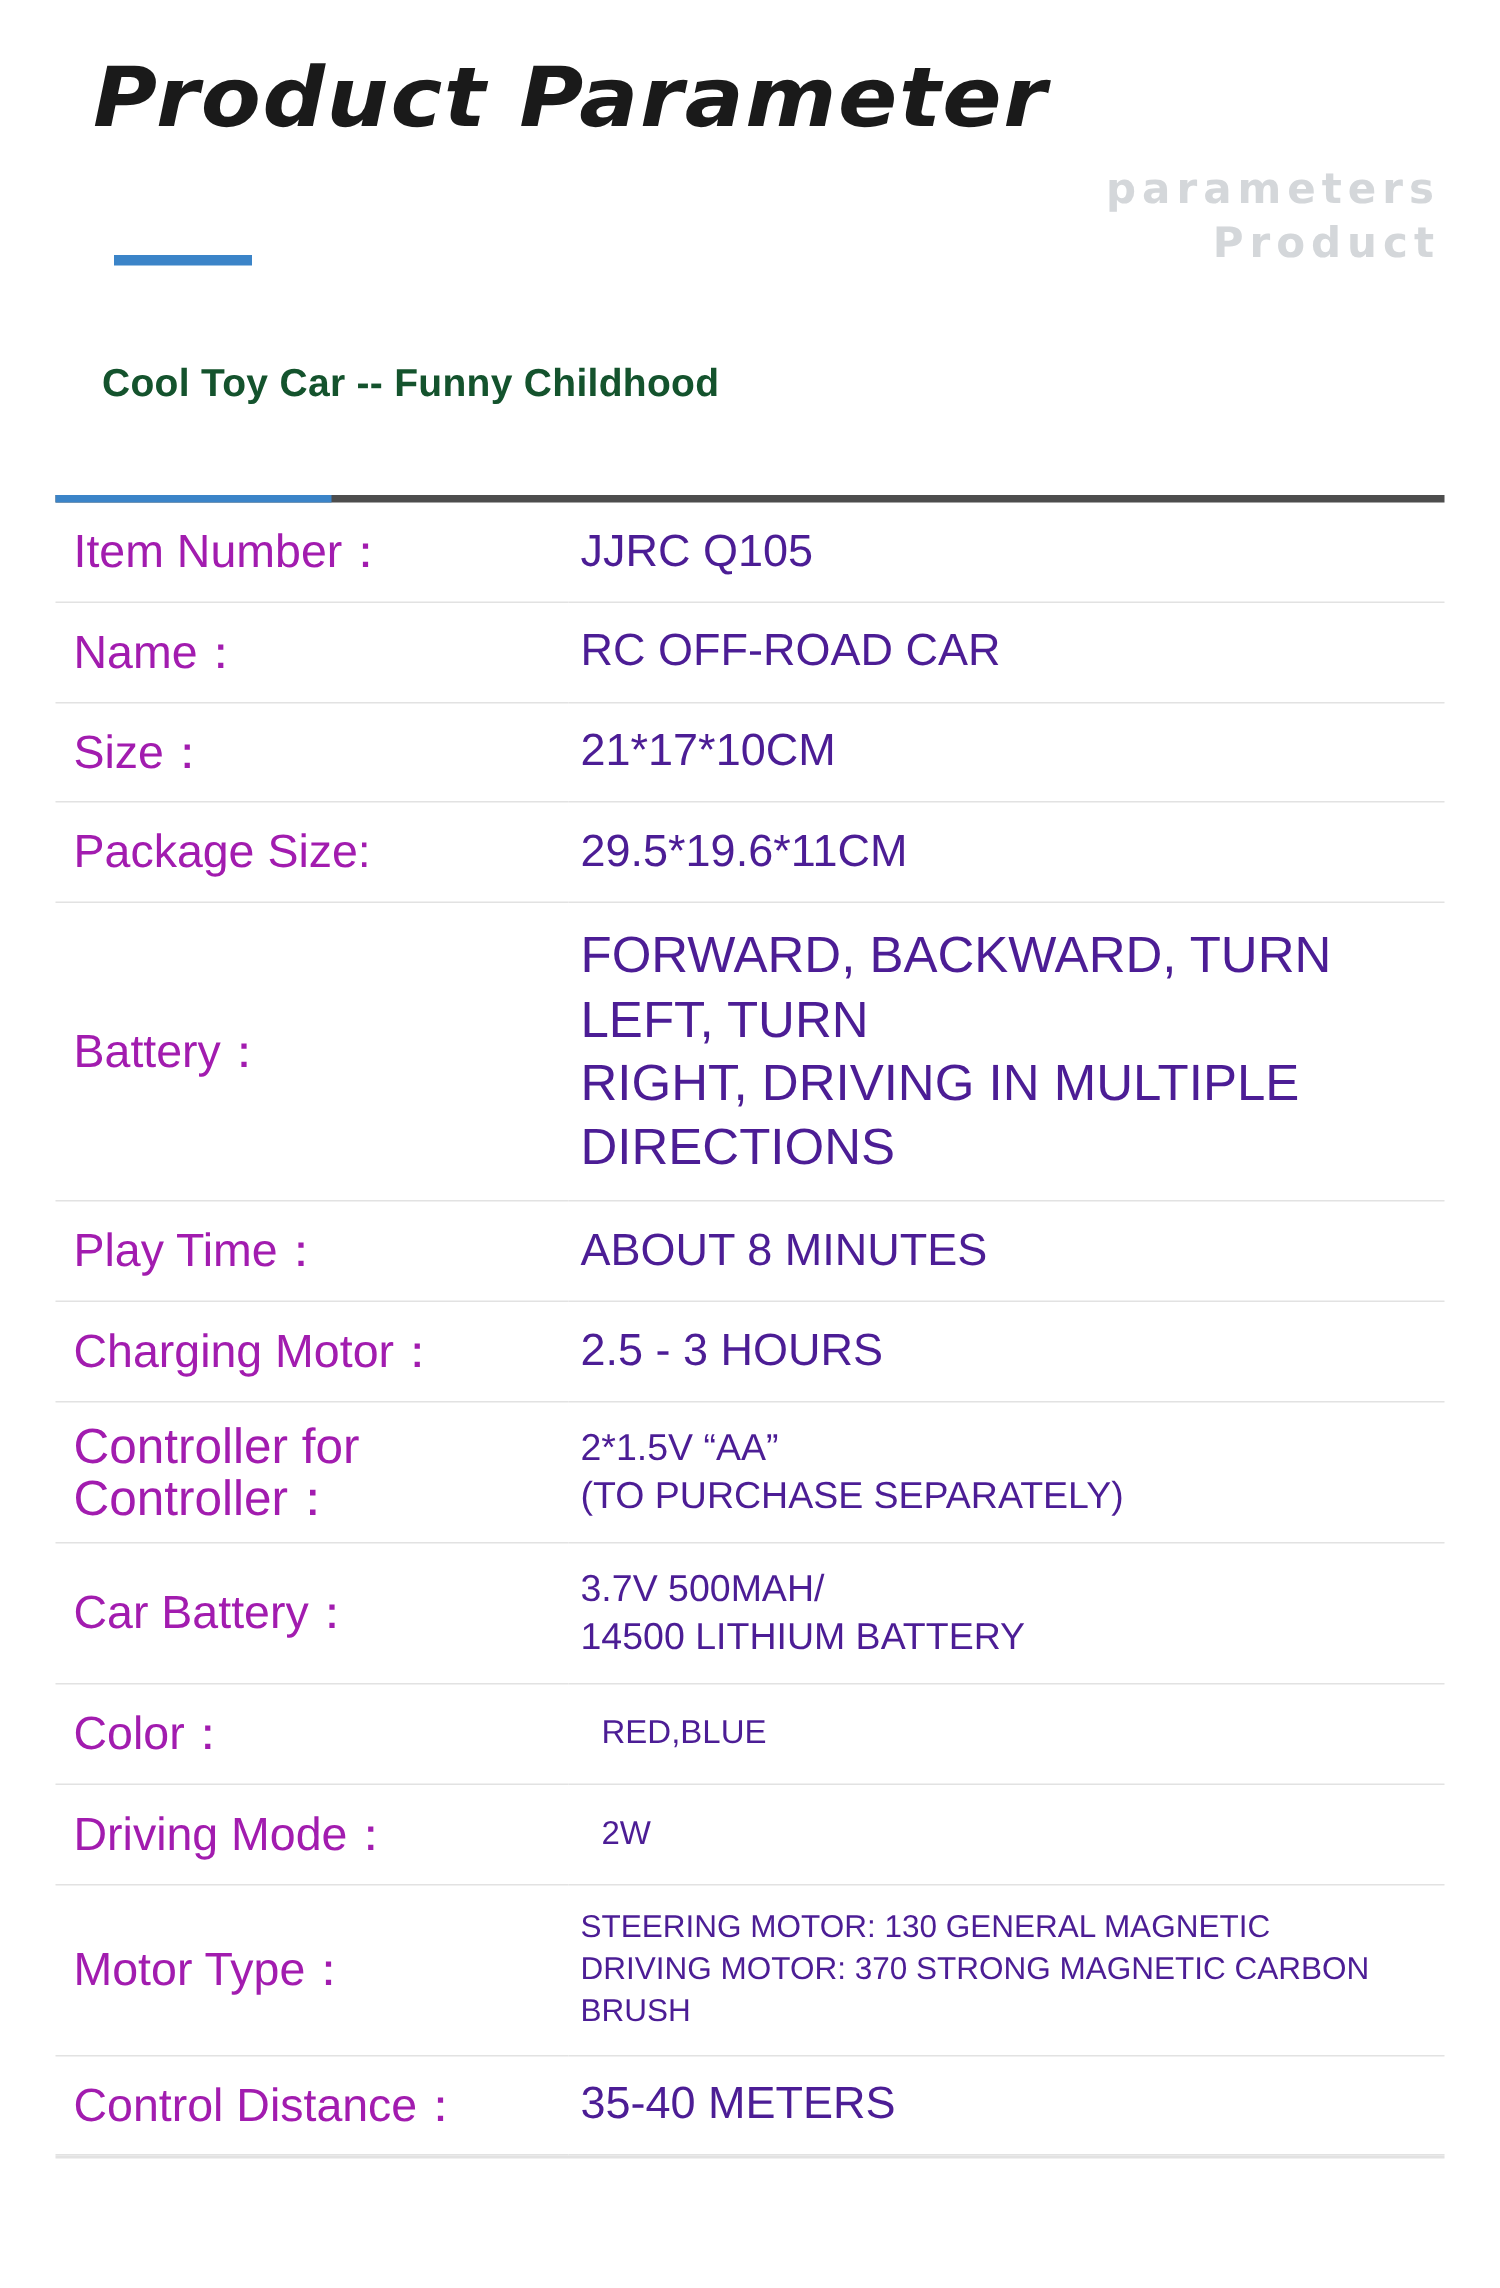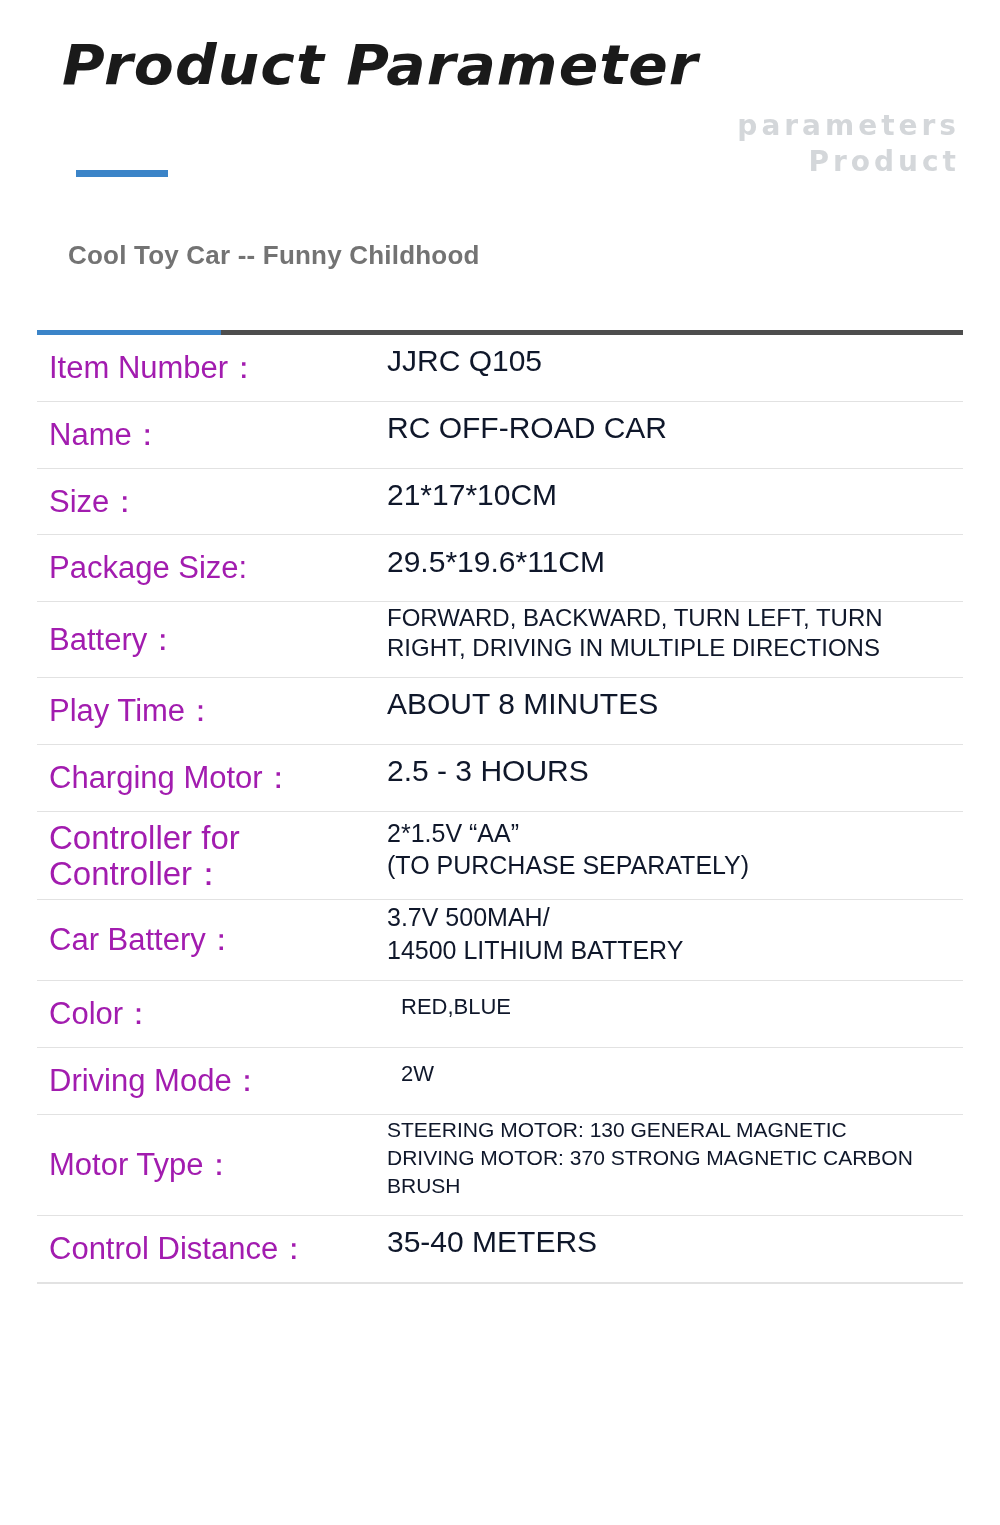--- a/index.html
+++ b/index.html
@@ -62,21 +62,21 @@
     background: #3b84c8;
   }
 
   
   .tagline {
     position: absolute;
     left: 68px;
     top: 240px;
     font-size: 26px;
     font-weight: bold;
-    color: #737373;
+    color: #14532d;
     letter-spacing: 0.2px;
   }
 
   
   .table-wrap {
     position: absolute;
     left: 37px;
     top: 330px;
     width: 926px;
   }
@@ -106,22 +106,22 @@
   }
   td.label {
     width: 330px;
     font-size: 30px;
     color: #a21caf;
     padding: 14px 0 14px 12px;
     line-height: 1.22;
   }
   td.value {
     font-size: 27px;
-    color: #0f172a;
-    padding: 1px 0 14px 8px;
+    color: #4c1d95;
+    padding: 14px 0 14px 8px;
     line-height: 1.22;
   }
   .v-line { display: block; }
 
   
   tr.r-item td.label,
   tr.r-name td.label,
   tr.r-size td.label,
   tr.r-pkg td.label,
   tr.r-func td.label,
@@ -137,21 +137,21 @@
   tr.r-name td.value,
   tr.r-size td.value,
   tr.r-pkg td.value,
   tr.r-play td.value,
   tr.r-charge td.value,
   tr.r-dist td.value { font-size: 30px; }
 
   tr.r-color td.value,
   tr.r-drive td.value { font-size: 22px; padding-left: 22px; }
 
-  tr.r-func td.value { font-size: 24px; line-height: 1.25; }
+  tr.r-func td.value { font-size: 34px; line-height: 1.25; }
   tr.r-bat td.label { font-size: 33px; line-height: 1.08; padding-top: 8px; padding-bottom: 8px; }
   tr.r-bat td.value { font-size: 25px; line-height: 1.3; }
   tr.r-carbat td.value { font-size: 25px; line-height: 1.3; }
   tr.r-motor td.value { font-size: 21px; line-height: 1.35; }
 
   .bottom-rule {
     width: 926px;
     height: 1.5px;
     background: #e2e2e2;
   }

